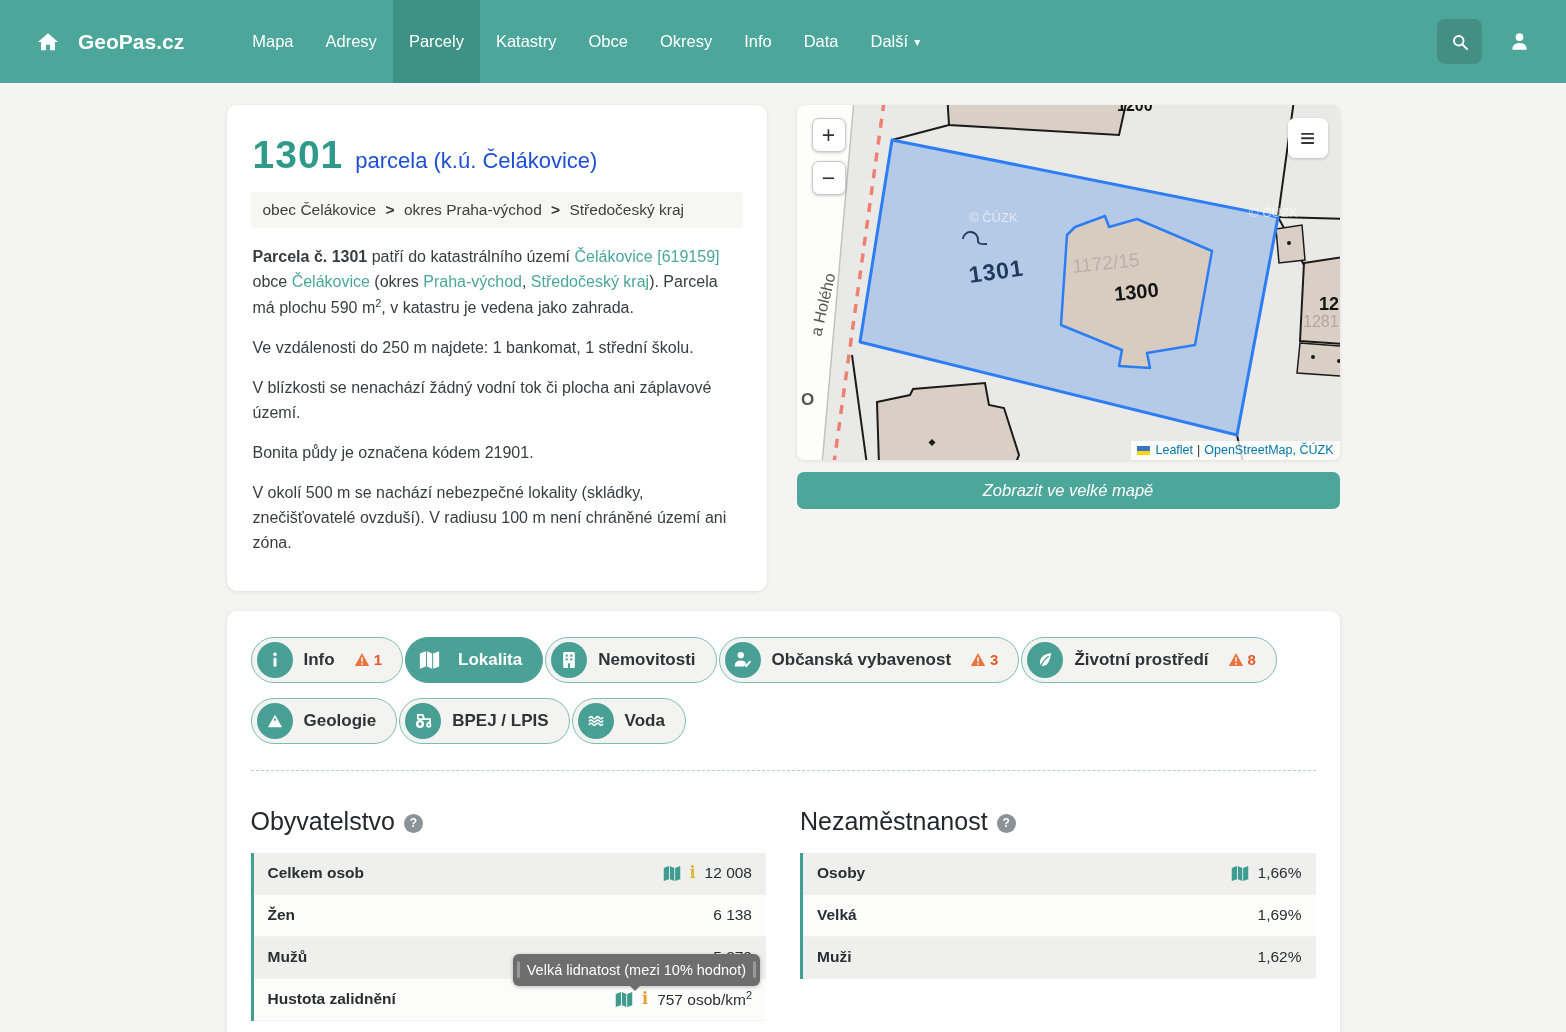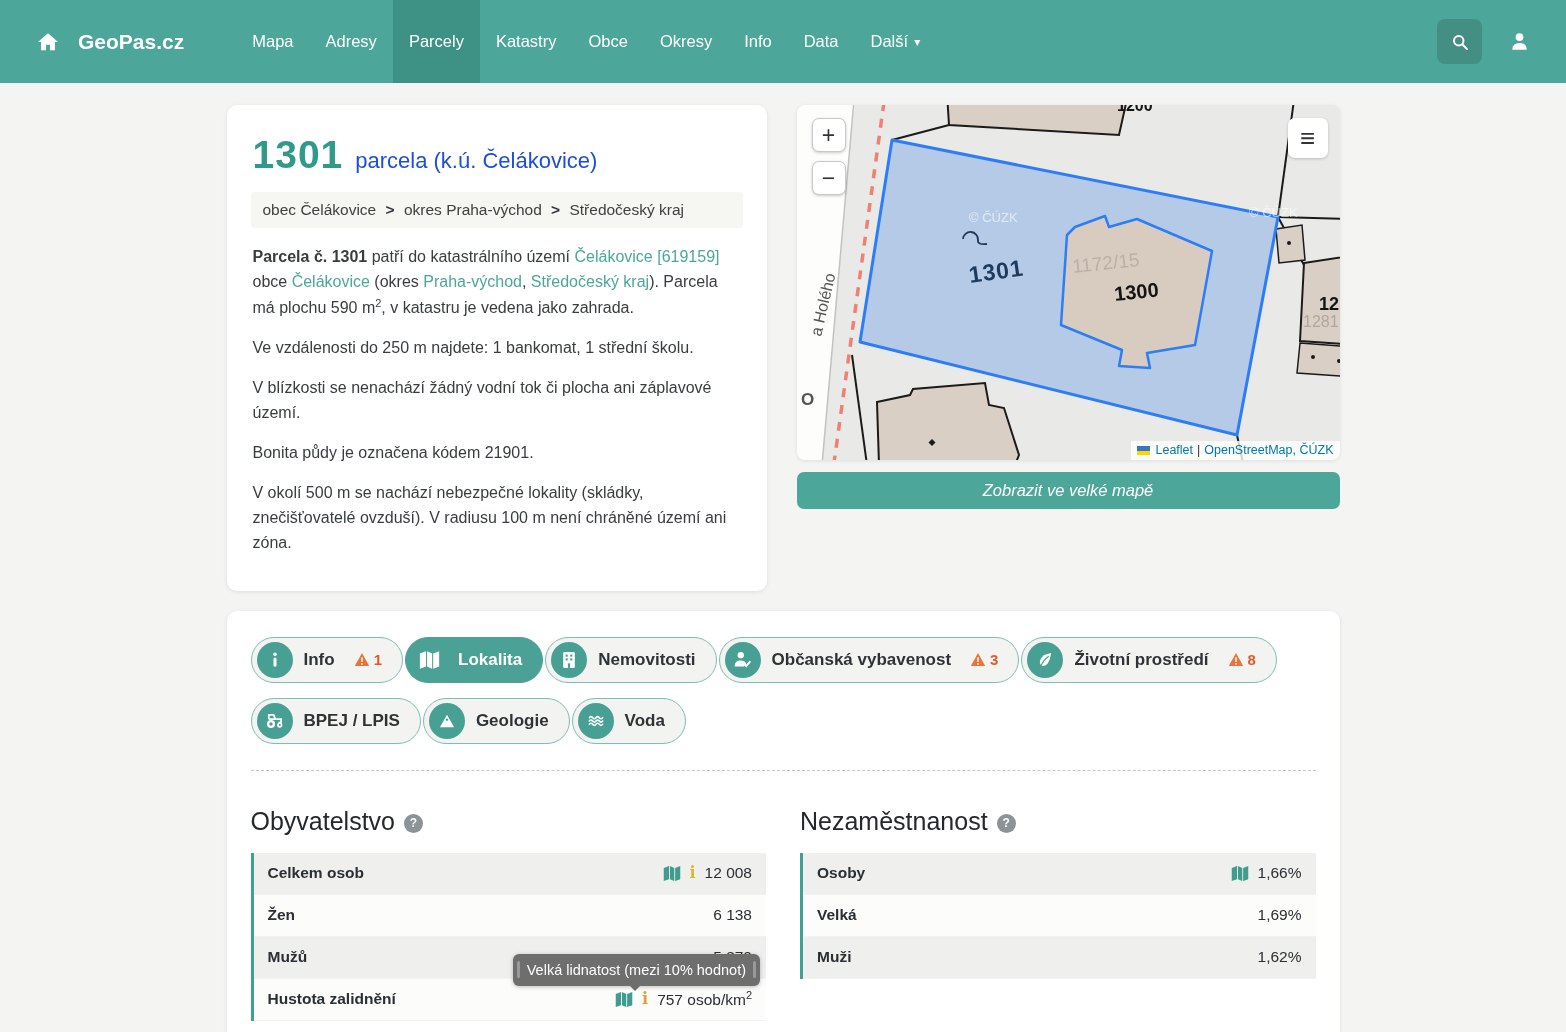--- a/index.html
+++ b/index.html
@@ -290,39 +290,39 @@
               <path d="M10 1 L19 17 H1 Z" fill="#E8743C"></path>
               <rect x="9.1" y="6.2" width="1.8" height="5.8" fill="#fff"></rect>
               <circle cx="10" cy="14.6" r="1.1" fill="#fff"></circle>
             </svg>
           <span>8</span>
         </span>
       </div>
 
       <div class="pill">
         <span class="circle">
+          <svg width="20" height="20" viewBox="0 0 24 24">
+              <path d="M12 4.5 L20.5 19.5 H3.5 Z" fill="#fff"></path>
+              <circle cx="12" cy="10.5" r="1.4" fill="#48A094"></circle>
+            </svg>
+        </span>
+        <span>Geologie</span>
+      </div>
+
+      <div class="pill">
+        <span class="circle">
           <svg width="21" height="21" viewBox="0 0 24 24">
               <circle cx="8" cy="16" r="4.6" fill="#fff"></circle>
               <circle cx="8" cy="16" r="1.9" fill="#48A094"></circle>
               <circle cx="18" cy="17.2" r="3" fill="#fff"></circle>
               <circle cx="18" cy="17.2" r="1.1" fill="#48A094"></circle>
               <path d="M5.5 10.5 V5.5 h5.5 l2 5 h6.5 v4 h-3 M5.5 10.5 h7.5" stroke="#fff" stroke-width="2" fill="none"></path>
             </svg>
         </span>
         <span>BPEJ / LPIS</span>
-      </div>
-
-      <div class="pill">
-        <span class="circle">
-          <svg width="20" height="20" viewBox="0 0 24 24">
-              <path d="M12 4.5 L20.5 19.5 H3.5 Z" fill="#fff"></path>
-              <circle cx="12" cy="10.5" r="1.4" fill="#48A094"></circle>
-            </svg>
-        </span>
-        <span>Geologie</span>
       </div>
 
       <div class="pill">
         <span class="circle">
           <svg width="20" height="20" viewBox="0 0 24 24" stroke="#fff" stroke-width="1.9" fill="none" stroke-linecap="round">
               <path d="M4 8 q2 -2.6 4 0 t4 0 t4 0 t4 0"></path>
               <path d="M4 12 q2 -2.6 4 0 t4 0 t4 0 t4 0"></path>
               <path d="M4 16 q2 -2.6 4 0 t4 0 t4 0 t4 0"></path>
             </svg>
         </span>

